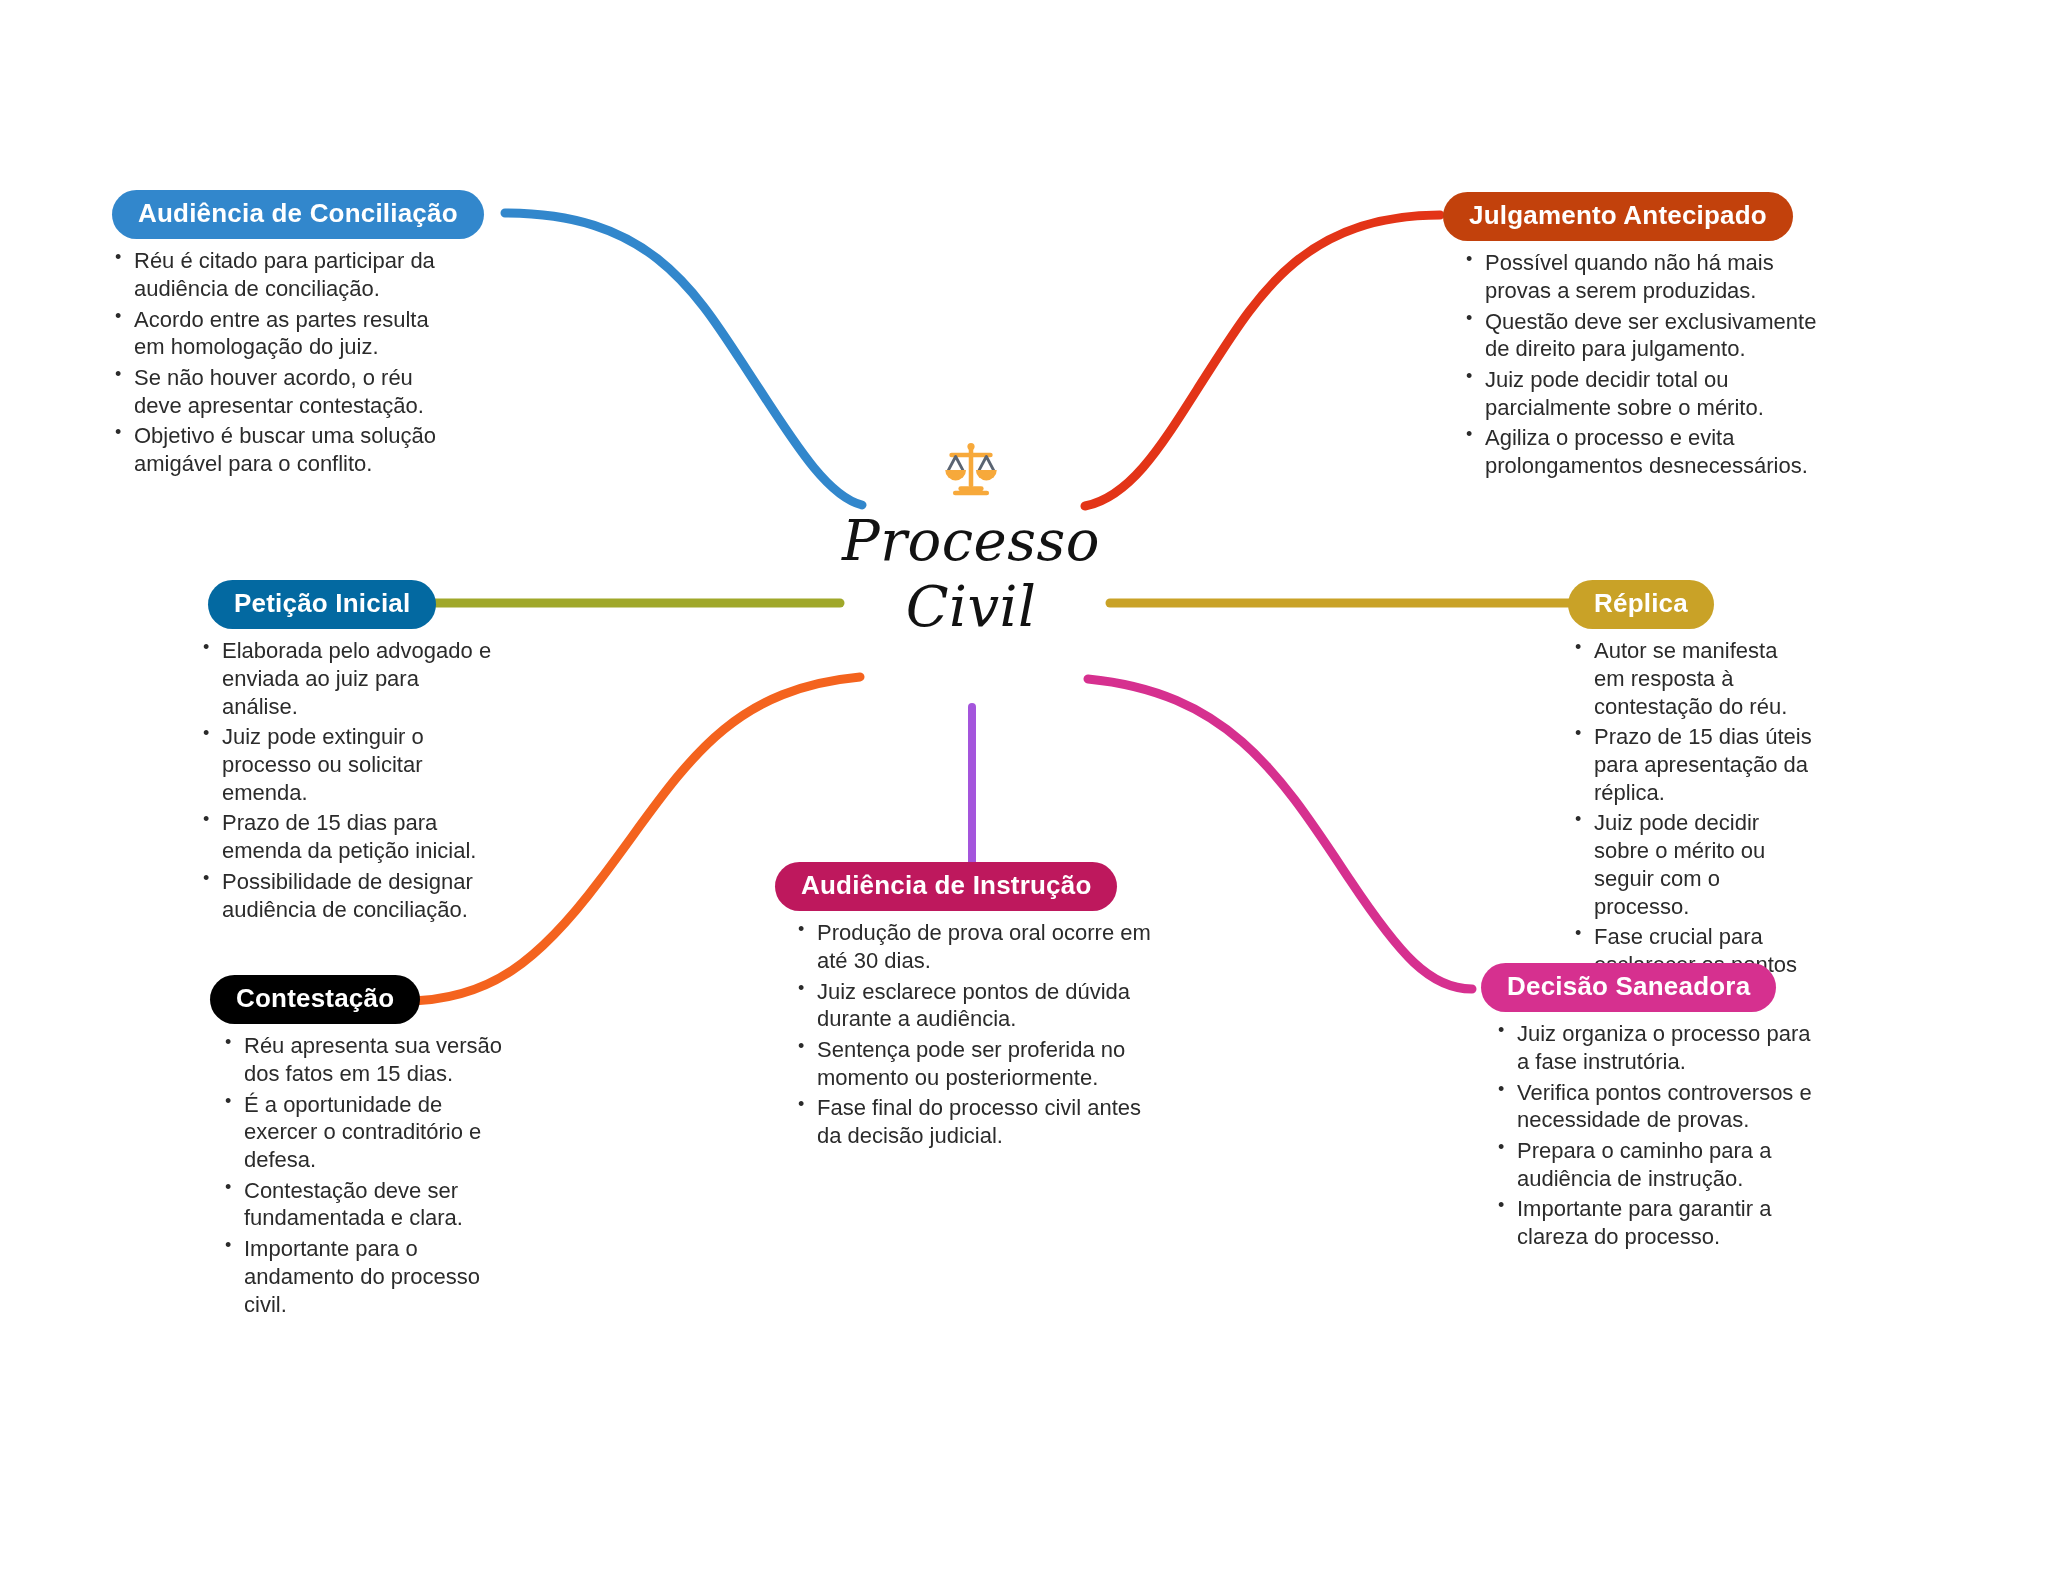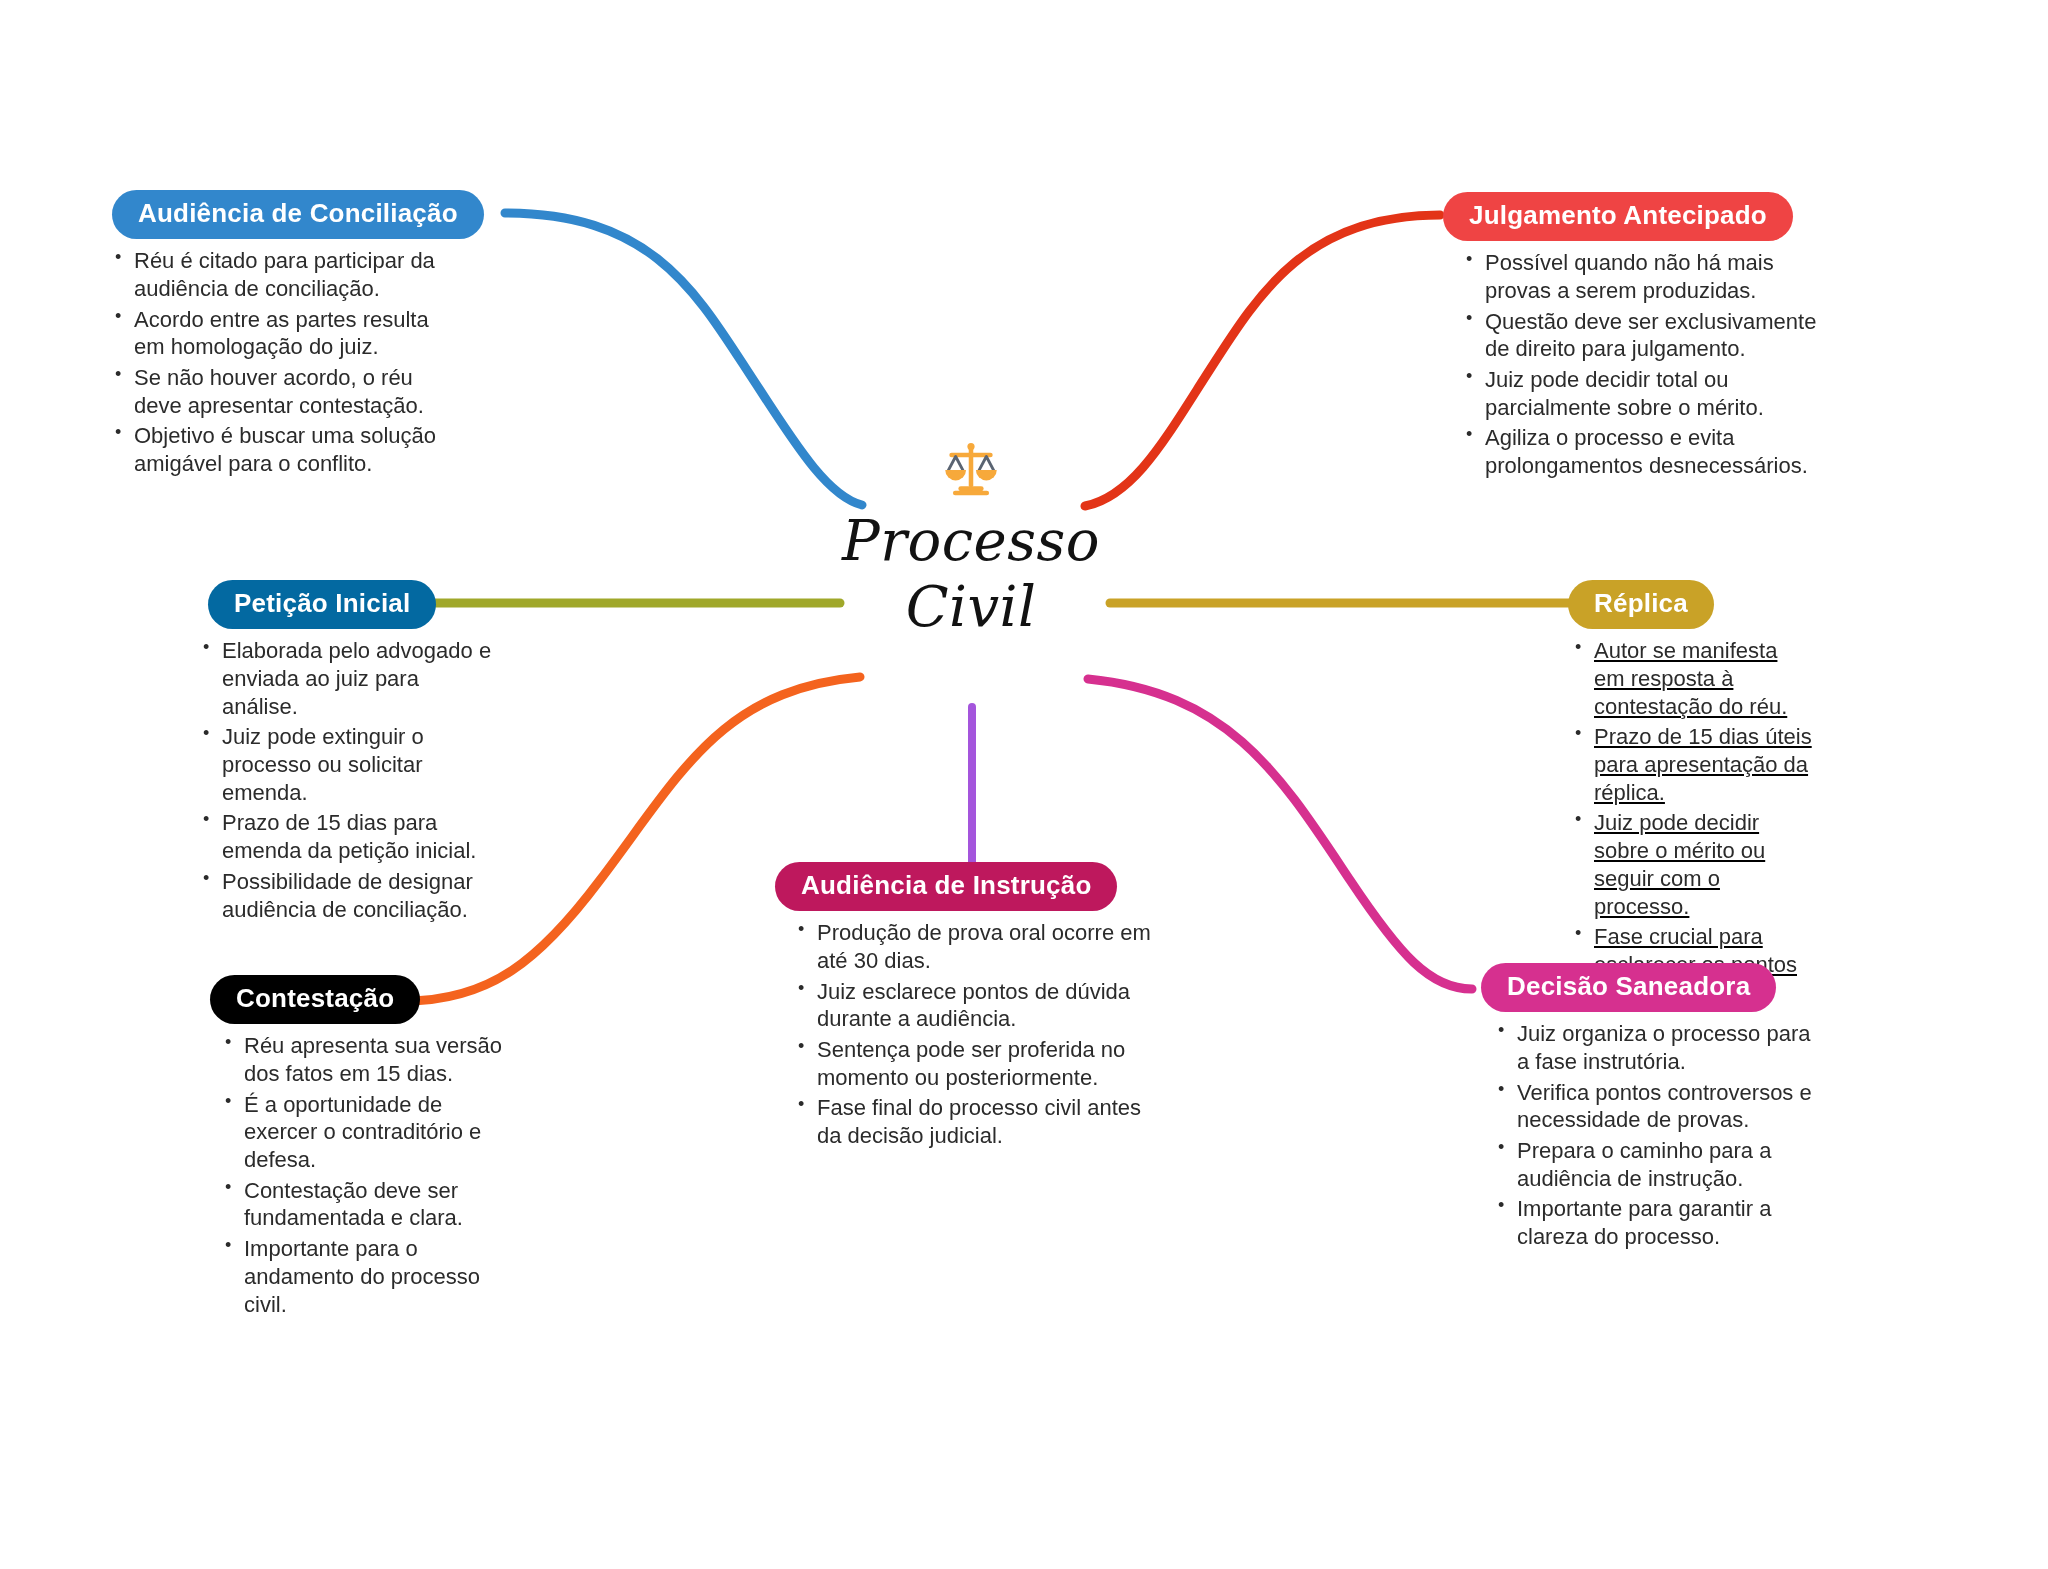--- a/index.html
+++ b/index.html
@@ -109,21 +109,21 @@
   .b-peticao .pill { margin-left: 40px; }
   .b-peticao .bullets { width: 300px; padding-left: 32px; }
 
   .b-contestacao { left: 190px; top: 975px;  width: 350px; }
   .b-contestacao .pill { margin-left: 20px; }
   .b-contestacao .bullets { width: 290px; padding-left: 32px; }
 
   .b-instrucao   { left: 775px; top: 862px;  width: 400px; }
   .b-instrucao .bullets { width: 360px; padding-left: 20px; }
 
-  .b-replica     { left: 1540px; top: 580px; width: 300px; text-decoration: underline; }
+  .b-replica     { left: 1540px; top: 580px; width: 300px; }
   .b-replica .pill { margin-left: 28px; }
   .b-replica .bullets { width: 240px; padding-left: 32px; }
 
   .b-saneadora   { left: 1463px; top: 963px; width: 370px; }
   .b-saneadora .pill { margin-left: 18px; }
   .b-saneadora .bullets { width: 330px; padding-left: 32px; }
 </style>
 </head>
 <body>
 
@@ -168,21 +168,21 @@
     <span class="pill" style="background:#3287CC">Audiência de Conciliação</span>
     <ul class="bullets">
       <li>Réu é citado para participar da audiência de conciliação.</li>
       <li>Acordo entre as partes resulta em homologação do juiz.</li>
       <li>Se não houver acordo, o réu deve apresentar contestação.</li>
       <li>Objetivo é buscar uma solução amigável para o conflito.</li>
     </ul>
   </div>
 
   <div class="branch b-julgamento">
-    <span class="pill" style="background:#ef4444">Julgamento Antecipado</span>
+    <span class="pill" style="background:#c2410c">Julgamento Antecipado</span>
     <ul class="bullets">
       <li>Possível quando não há mais provas a serem produzidas.</li>
       <li>Questão deve ser exclusivamente de direito para julgamento.</li>
       <li>Juiz pode decidir total ou parcialmente sobre o mérito.</li>
       <li>Agiliza o processo e evita prolongamentos desnecessários.</li>
     </ul>
   </div>
 
   <div class="branch b-peticao">
     <span class="pill" style="background:#0369a1">Petição Inicial</span>

